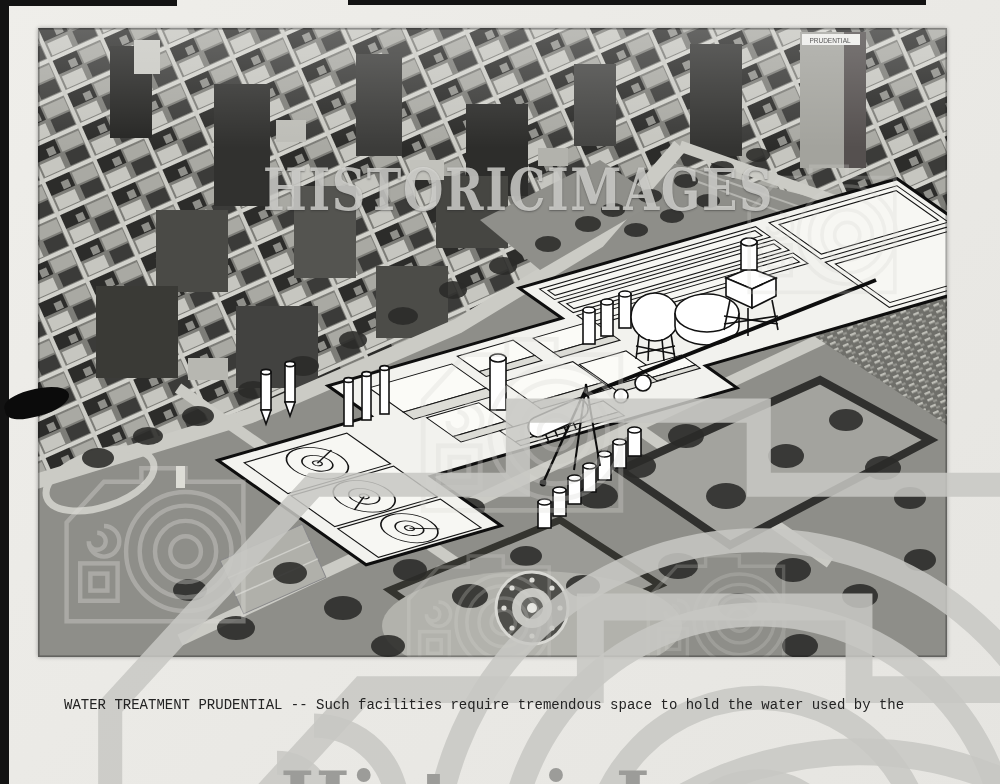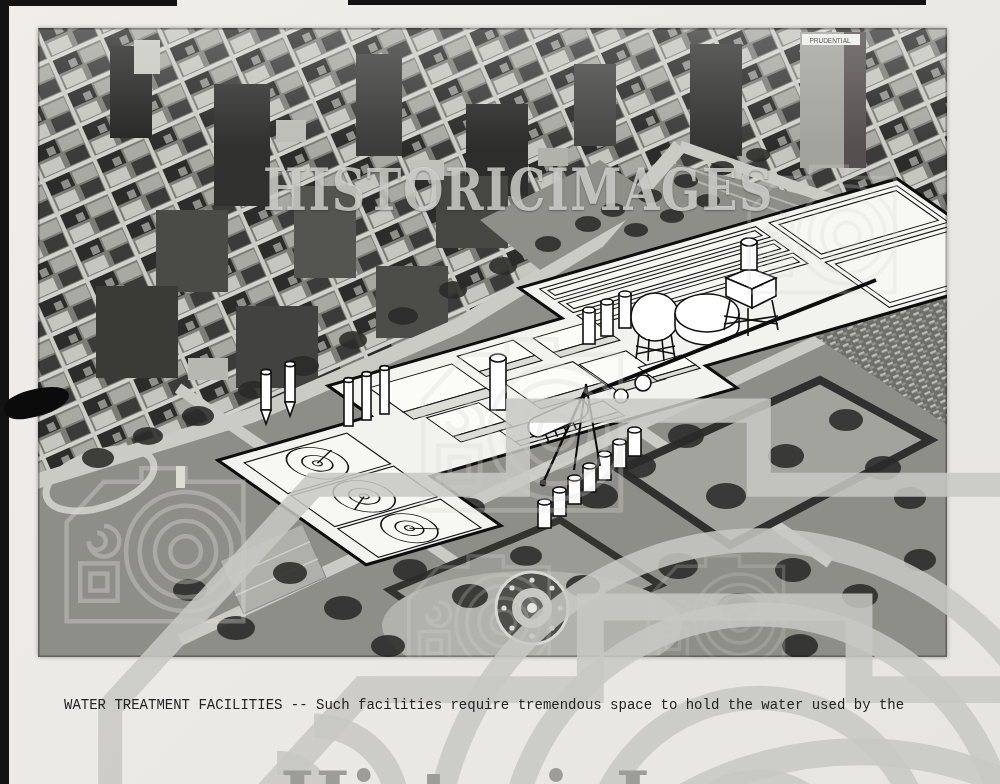--- a/index.html
+++ b/index.html
@@ -370,21 +370,21 @@
   </svg>
 
   <div class="wm-title">HISTORICIMAGES</div>
 
   <div class="film-left"></div>
   <div class="film-top1"></div>
   <div class="film-top2"></div>
   <div class="hole-mark"></div>
 
   <div class="caption">
-    <div>WATER TREATMENT FACILITIES -- Such facilities require tremendous space to hold the water used by the</div>
+    <div>WATER TREATMENT PRUDENTIAL -- Such facilities require tremendous space to hold the water used by the</div>
     
     
     
   </div>
 
   <div class="bottom-logo">HistoricImages</div>
 
 </div>
 
 </body></html>

